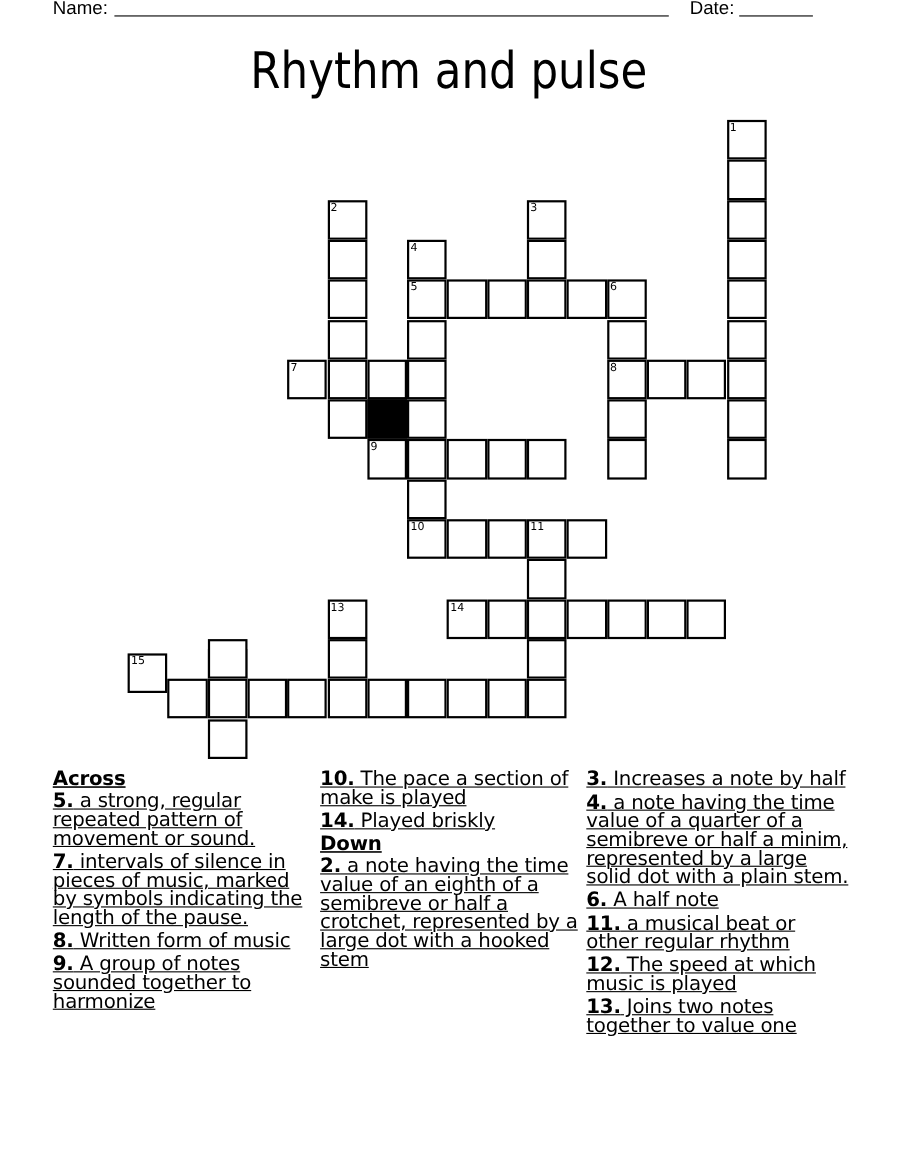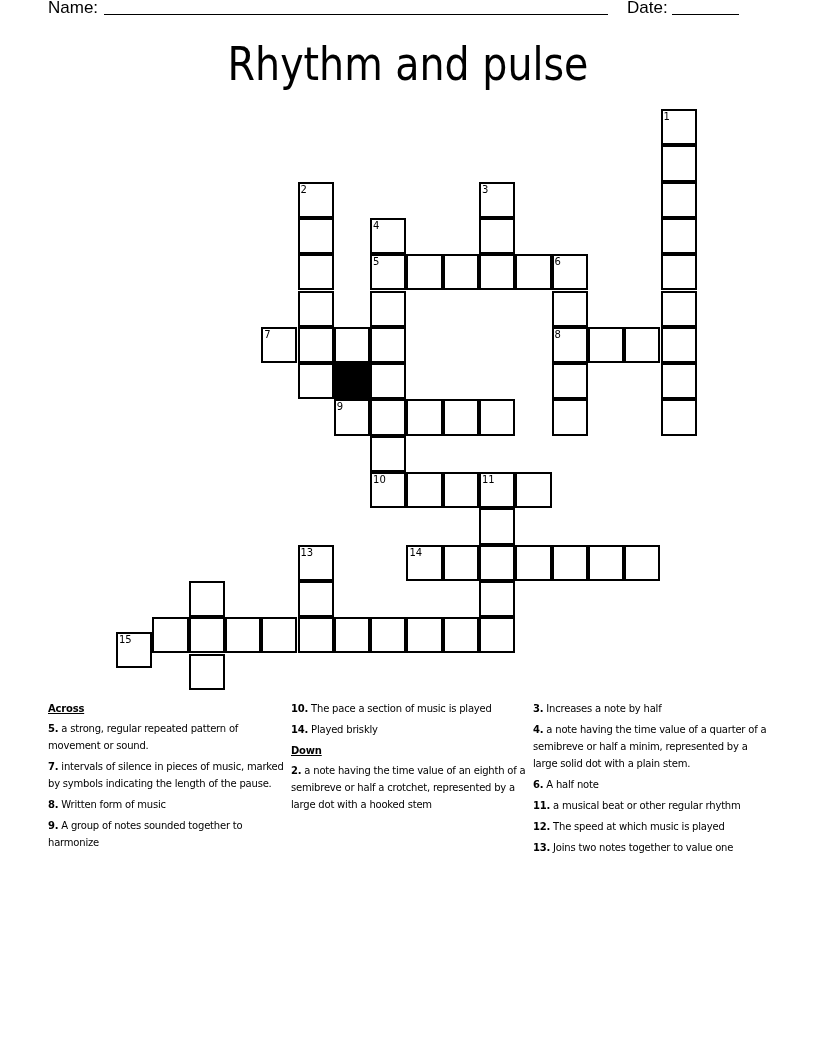--- a/index.html
+++ b/index.html
@@ -22,21 +22,21 @@
     position: absolute; width: 36.3px; height: 36.3px; box-sizing: border-box;
     border: 2px solid #000; background: #fff; margin-left: -1px; margin-top: -1px;
   }
   .cell.black { background: #000; }
   .cell .num {
     position: absolute; left: 1px; top: 0px;
     font-family: "DejaVu Sans", sans-serif; font-size: 10px; line-height: 11px;
   }
   .clues {
     position: absolute; top: 700px; font-family: "DejaVu Sans", sans-serif;
-    font-size: 10px; line-height: 17px; letter-spacing: -0.2px;
+    font-size: 18px; line-height: 17px; letter-spacing: -0.2px; text-decoration: underline;
   }
   .col1 { left: 48px; width: 236px; }
   .col2 { left: 291px; width: 236px; }
   .col3 { left: 533px; width: 240px; }
   .clue-heading { font-weight: bold; text-decoration: underline; margin: 0 0 3px 0; }
   .clue { margin: 0 0 4px 0; }
   .clue .clue-num { font-weight: bold; }
 </style>
 </head>
 <body>
@@ -132,21 +132,21 @@
     </div>
     <div class="cell" style="left: 443.7px; top: 545.6px;"></div>
     <div class="cell" style="left: 480px; top: 545.6px;"></div>
     <div class="cell" style="left: 516.3px; top: 545.6px;"></div>
     <div class="cell" style="left: 552.6px; top: 545.6px;"></div>
     <div class="cell" style="left: 588.9px; top: 545.6px;"></div>
     <div class="cell" style="left: 625.2px; top: 545.6px;"></div>
     <div class="cell" style="left: 189.6px; top: 581.9px;"></div>
     <div class="cell" style="left: 298.5px; top: 581.9px;"></div>
     <div class="cell" style="left: 480px; top: 581.9px;"></div>
-    <div class="cell" style="left: 117px; top: 633px; text-align: center;">
+    <div class="cell" style="left: 117px; top: 595px; text-align: center;">
       <span class="num">15</span>
     </div>
     <div class="cell" style="left: 153.3px; top: 618.2px;"></div>
     <div class="cell" style="left: 189.6px; top: 618.2px;"></div>
     <div class="cell" style="left: 225.9px; top: 618.2px;"></div>
     <div class="cell" style="left: 262.2px; top: 618.2px;"></div>
     <div class="cell" style="left: 298.5px; top: 618.2px;"></div>
     <div class="cell" style="left: 334.8px; top: 618.2px;"></div>
     <div class="cell" style="left: 371.1px; top: 618.2px;"></div>
     <div class="cell" style="left: 407.4px; top: 618.2px;"></div>
@@ -157,21 +157,21 @@
 
 <div class="clues col1">
   <div class="clue-heading">Across</div>
   <div class="clue"><span class="clue-num">5.</span><span> a strong, regular repeated pattern of movement or sound.</span></div>
   <div class="clue"><span class="clue-num">7.</span><span> intervals of silence in pieces of music, marked by symbols indicating the length of the pause.</span></div>
   <div class="clue"><span class="clue-num">8.</span><span> Written form of music</span></div>
   <div class="clue"><span class="clue-num">9.</span><span> A group of notes sounded together to harmonize</span></div>
 </div>
 
 <div class="clues col2">
-  <div class="clue"><span class="clue-num">10.</span><span> The pace a section of music is played</span></div>
+  <div class="clue"><span class="clue-num">10.</span><span> The pace a section of make is played</span></div>
   <div class="clue"><span class="clue-num">14.</span><span> Played briskly</span></div>
   <div class="clue-heading">Down</div>
   <div class="clue"><span class="clue-num">2.</span><span> a note having the time value of an eighth of a semibreve or half a crotchet, represented by a large dot with a hooked stem</span></div>
 </div>
 
 <div class="clues col3">
   <div class="clue"><span class="clue-num">3.</span><span> Increases a note by half</span></div>
   <div class="clue"><span class="clue-num">4.</span><span> a note having the time value of a quarter of a semibreve or half a minim, represented by a large solid dot with a plain stem.</span></div>
   <div class="clue"><span class="clue-num">6.</span><span> A half note</span></div>
   <div class="clue"><span class="clue-num">11.</span><span> a musical beat or other regular rhythm</span></div>

